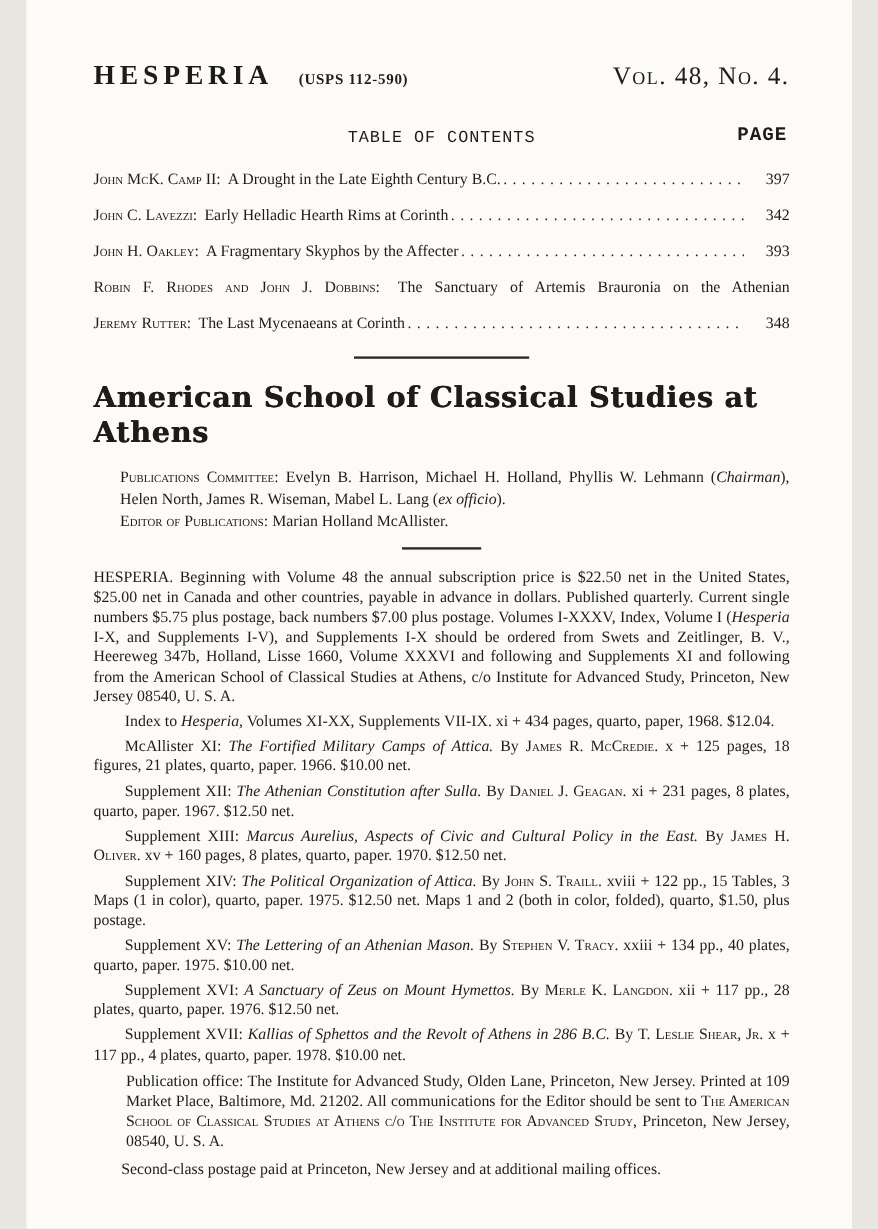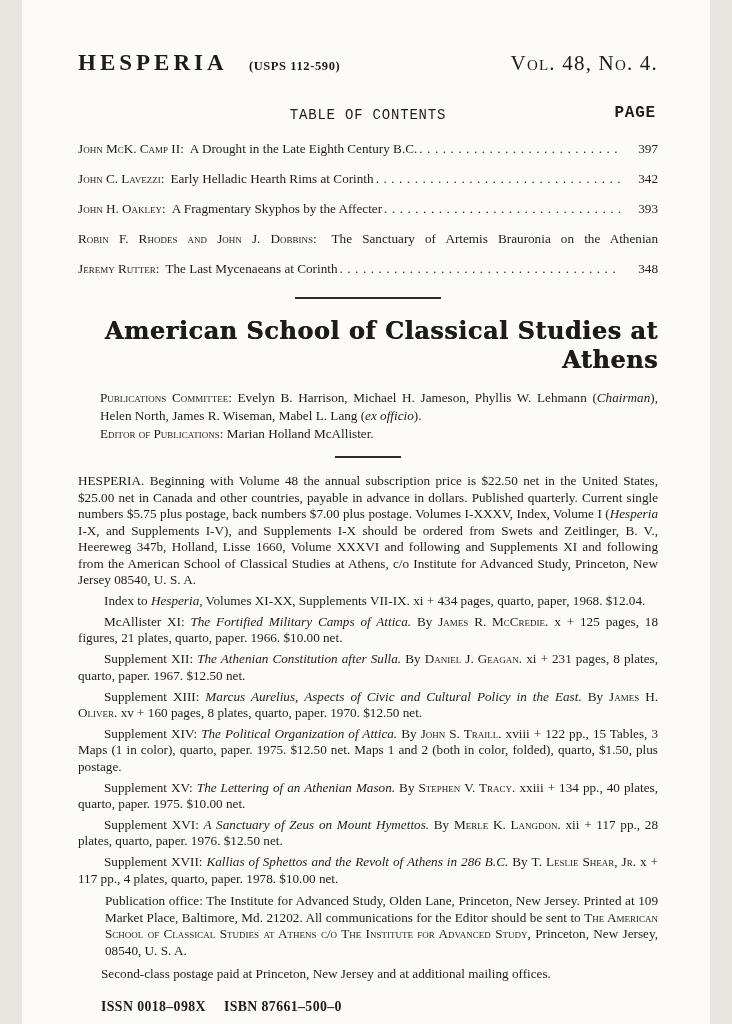--- a/index.html
+++ b/index.html
@@ -48,21 +48,21 @@
   .toc-line2 { margin-top: 8px; margin-bottom: 0; }
   .toc-cont { margin-left: 28px; }
 
   
   .rule { border: 0; border-top: 2px solid #2e2c29; margin: 0 auto; }
   .rule-1 { width: 146px; margin-top: 20px; }
   .rule-2 { width: 66px; margin-top: 13px; }
 
   
   .school {
-    margin: 17px 0 0 0; text-align: right;
+    margin: 17px 0 0 0; text-align: left;
     font-family: "DejaVu Serif", serif;
     font-size: 24px; font-weight: 700; letter-spacing: 0.5px;
     text-shadow: 0.4px 0 0 currentColor;
   }
   .committee { margin: 15px 0 0 22px; line-height: 18px; }
   .committee p { margin: 0; }
 
   
   .subscription { margin: 15px 0 0 0; line-height: 16.5px; }
   .pub { margin: 4.5px 0 0 0; text-indent: 26px; line-height: 16.4px; }
@@ -127,21 +127,21 @@
       <span class="toc-page">348</span>
     </div>
 
   </div>
 
   <hr class="rule rule-1">
 
   <h1 class="school">American School of Classical Studies at Athens</h1>
 
   <div class="committee just">
-    <p><span class="sc">Publications Committee:</span><span> Evelyn B. Harrison, Michael H. Jameson, Phyllis W. Lehmann (</span><span class="em">Chairman</span><span>), Helen North, James R. Wiseman, Mabel L. Lang (</span><span class="em">ex officio</span><span>).</span></p>
+    <p><span class="sc">Publications Committee:</span><span> Evelyn B. Harrison, Michael H. Holland, Phyllis W. Lehmann (</span><span class="em">Chairman</span><span>), Helen North, James R. Wiseman, Mabel L. Lang (</span><span class="em">ex officio</span><span>).</span></p>
     <p><span class="sc">Editor of Publications:</span><span> Marian Holland McAllister.</span></p>
   </div>
 
   <hr class="rule rule-2">
 
   <p class="subscription just"><span>HESPERIA. Beginning with Volume 48 the annual subscription price is $22.50 net in the United States, $25.00 net in Canada and other countries, payable in advance in dollars. Published quarterly. Current single numbers $5.75 plus postage, back numbers $7.00 plus postage. Volumes I-XXXV, Index, Volume I (</span><span class="em">Hesperia</span><span> I-X, and Supplements I-V), and Supplements I-X should be ordered from Swets and Zeitlinger, B. V., Heereweg 347b, Holland, Lisse 1660, Volume XXXVI and following and Supplements XI and following from the American School of Classical Studies at Athens, c/o Institute for Advanced Study, Princeton, New Jersey 08540, U. S. A.</span></p>
 
   <p class="pub just"><span>Index to </span><span class="em">Hesperia,</span><span> Volumes XI-XX, Supplements VII-IX. xi + 434 pages, quarto, paper, 1968. $12.04.</span></p>
 
   <p class="pub just"><span>McAllister XI: </span><span class="em">The Fortified Military Camps of Attica.</span><span> By </span><span class="sc">James R. McCredie.</span><span> x + 125 pages, 18 figures, 21 plates, quarto, paper. 1966. $10.00 net.</span></p>
@@ -155,15 +155,14 @@
   <p class="pub just"><span>Supplement XV: </span><span class="em">The Lettering of an Athenian Mason.</span><span> By </span><span class="sc">Stephen V. Tracy.</span><span> xxiii + 134 pp., 40 plates, quarto, paper. 1975. $10.00 net.</span></p>
 
   <p class="pub just"><span>Supplement XVI: </span><span class="em">A Sanctuary of Zeus on Mount Hymettos.</span><span> By </span><span class="sc">Merle K. Langdon.</span><span> xii + 117 pp., 28 plates, quarto, paper. 1976. $12.50 net.</span></p>
 
   <p class="pub just"><span>Supplement XVII: </span><span class="em">Kallias of Sphettos and the Revolt of Athens in 286 B.C.</span><span> By </span><span class="sc">T. Leslie Shear, Jr.</span><span> x + 117 pp., 4 plates, quarto, paper. 1978. $10.00 net.</span></p>
 
   <div class="office just"><span>Publication office: The Institute for Advanced Study, Olden Lane, Princeton, New Jersey. Printed at 109 Market Place, Baltimore, Md. 21202. All communications for the Editor should be sent to </span><span class="sc">The American School of Classical Studies at Athens c/o The Institute for Advanced Study,</span><span> Princeton, New Jersey, 08540, U. S. A.</span></div>
 
   <p class="postage">Second-class postage paid at Princeton, New Jersey and at additional mailing offices.</p>
 
-  <p class="issn-line"><span>ISSN 0018–098X</span><span class="isbn">ISBN 87661–500–0</span></p>
 
 </div>
 
 </body></html>

